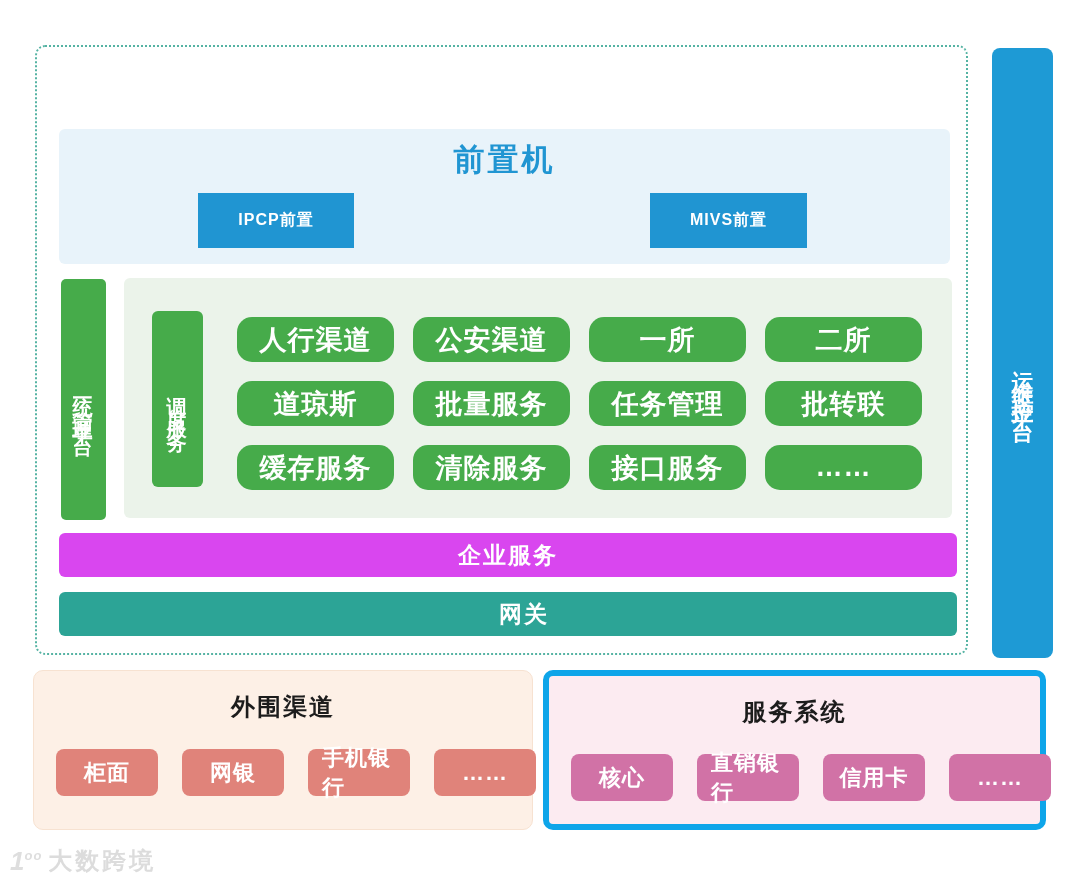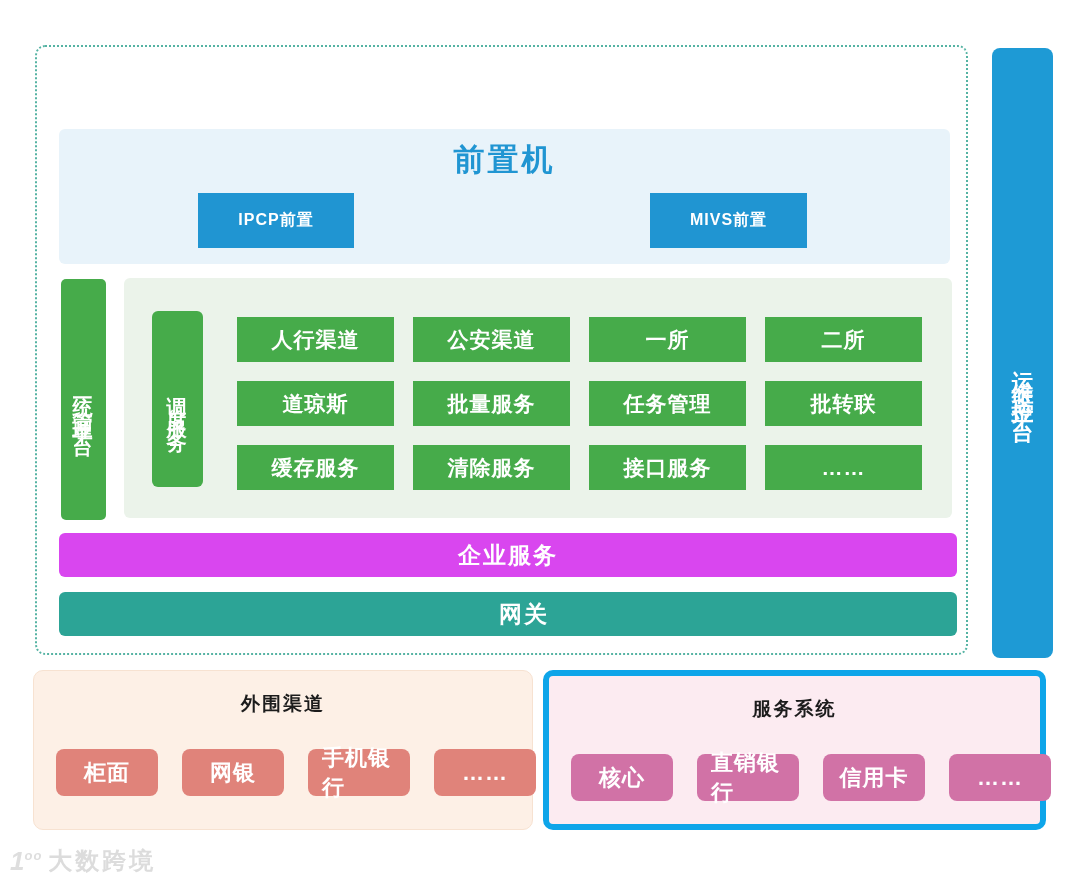--- a/index.html
+++ b/index.html
@@ -60,22 +60,22 @@
     position: absolute; left: 28px; top: 33px; width: 51px; height: 176px;
     background: #46ab4a; border-radius: 6px; font-size: 20px;
   }
   .dispatch-bar .vtext { letter-spacing: 12px; margin-top: 12px; }
   .service-grid {
     position: absolute; left: 113px; top: 39px;
     display: grid; grid-template-columns: repeat(4, 157px);
     grid-auto-rows: 45px; column-gap: 19px; row-gap: 19px;
   }
   .service-node {
-    background: #46ab4a; border-radius: 0; color: #ffffff;
-    font-size: 21px; font-weight: bold; letter-spacing: 1px;
+    background: #46ab4a; border-radius: 15px; color: #ffffff;
+    font-size: 27px; font-weight: bold; letter-spacing: 1px;
     display: flex; align-items: center; justify-content: center;
   }
 
   
   .wide-bar {
     position: absolute; left: 22px; width: 898px; height: 44px;
     border-radius: 6px; color: #ffffff; font-size: 23px; font-weight: bold;
     letter-spacing: 2px; display: flex; align-items: center; justify-content: center;
   }
   .enterprise-bar { top: 486px; background: #d946ef; }
@@ -93,21 +93,21 @@
     position: absolute; top: 670px; height: 160px; border-radius: 10px;
   }
   .bottom-box.peripheral {
     left: 33px; width: 500px; background: #fdf0e6; border: 1px solid #f7e2d1;
   }
   .bottom-box.systems {
     left: 543px; width: 503px; background: #fcebf1; border: 6px solid #0ea5e9;
   }
   .bottom-title {
     margin-top: 20px; text-align: center;
-    font-size: 19px; font-weight: bold; color: #1c1c1c; letter-spacing: 2px;
+    font-size: 24px; font-weight: bold; color: #1c1c1c; letter-spacing: 2px;
   }
   .bottom-btn-row {
     position: absolute; left: 22px; top: 78px; right: 22px;
     display: flex; gap: 24px;
   }
   .bottom-btn {
     min-width: 102px; height: 47px; padding: 0 14px;
     border-radius: 8px; color: #ffffff; font-size: 22px; font-weight: bold;
     letter-spacing: 1px; display: flex; align-items: center; justify-content: center;
   }

